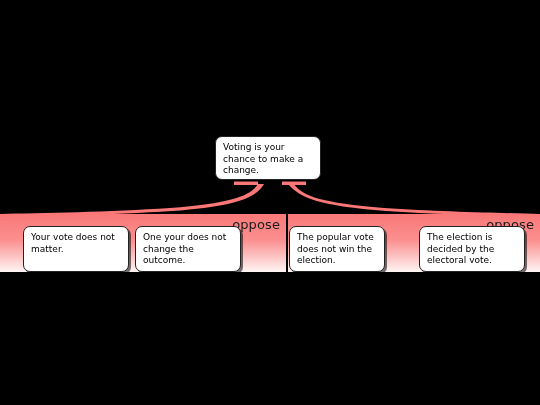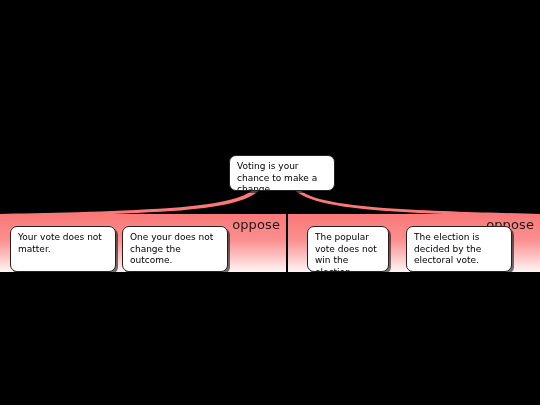--- a/index.html
+++ b/index.html
@@ -61,34 +61,34 @@
     box-sizing: border-box;
     padding: 5px 7px 4px 7px;
     font-size: 9px;
     line-height: 11.5px;
     color: #000000;
     font-family: "DejaVu Sans", sans-serif;
     overflow: hidden;
   }
 
   .node-root {
-    left: 229px;
+    left: 215px;
     top: 136px;
     width: 106px;
-    height: 36px;
-    margin-top: 19px;
+    height: 44px;
   }
 
   .node-child {
     top: 226px;
     height: 46px;
+    margin-left: 13px;
   }
   .child-0 { left: 10px;  width: 106px; }
   .child-1 { left: 122px; width: 106px; }
-  .child-2 { left: 307px; width: 82px; }
+  .child-2 { left: 276px; width: 96px; }
   .child-3 { left: 406px; width: 106px; }
 </style>
 </head>
 <body>
 
 <div id="canvas">
 
   <div class="band band-left">
     <svg width="286" height="58" viewBox="0 0 286 58" preserveAspectRatio="none">
       <defs>

